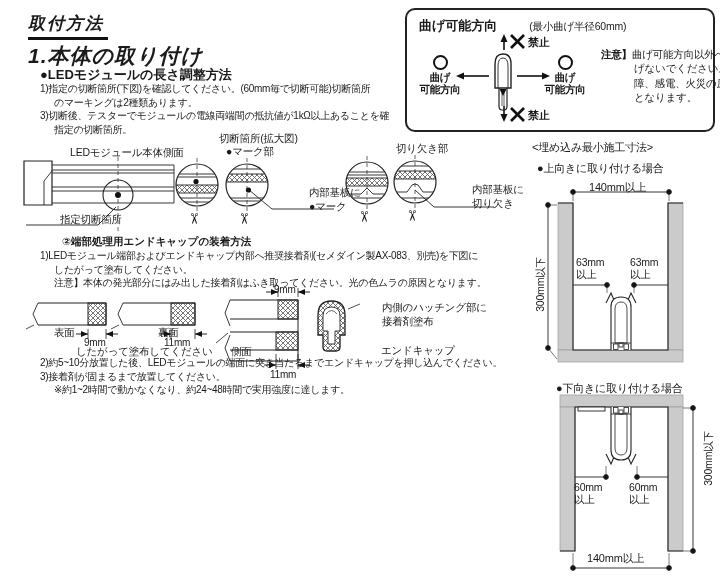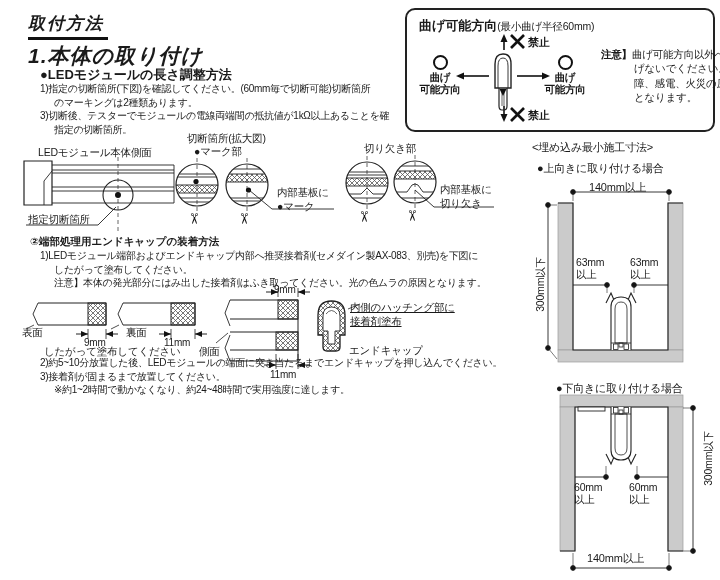--- a/index.html
+++ b/index.html
@@ -1,21 +1,21 @@
 <!DOCTYPE html>
 <html><head>
 <meta charset="utf-8">
 <style>
   html,body{margin:0;padding:0;background:#fff;}
   .page{position:relative;width:720px;height:580px;background:#ffffff;overflow:hidden;
         font-family:"Liberation Sans","DejaVu Sans",sans-serif;color:#1a1a1a;}
   .abs{position:absolute;}
   .txt{font-size:10px;line-height:1.3;letter-spacing:-0.2px;white-space:nowrap;color:#1a1a1a;}
   .t11{font-size:11px;}
-  .t105{font-size:10.5px;}
+  .t105{font-size:10.5px;padding-left:32px;}
   .bold{font-weight:bold;}
   .doc-title{font-size:17px;font-weight:bold;font-style:italic;letter-spacing:2px;
              border-bottom:3px solid #111;padding:0 4px 2px 0;}
   .h1{font-size:21px;font-weight:bold;font-style:italic;letter-spacing:1px;}
   .sub-h{font-size:13px;font-weight:bold;letter-spacing:0;}
   .line{white-space:nowrap;font-size:10px;line-height:13.5px;letter-spacing:-0.3px;}
   .line.ind{padding-left:14px;}
   .bend-box{border:2px solid #222;border-radius:10px;background:#fff;}
   .ring{width:11px;height:11px;border:2.5px solid #111;border-radius:50%;}
   .dirlbl{font-size:10.5px;font-weight:bold;line-height:1.12;text-align:center;letter-spacing:-0.3px;}
@@ -279,21 +279,21 @@
   </svg>
 
   <div class="abs txt t105" style="left:22px;top:326px;">表面</div>
   <div class="abs txt" style="left:84px;top:336px;">9mm</div>
   <div class="abs txt t105" style="left:126px;top:326px;">裏面</div>
   <div class="abs txt" style="left:164px;top:336px;">11mm</div>
   <div class="abs txt t105" style="left:44px;top:345px;">したがって塗布してください</div>
   <div class="abs txt t105" style="left:199px;top:345px;">側面</div>
   <div class="abs txt" style="left:274px;top:283px;">9mm</div>
   <div class="abs txt" style="left:270px;top:368px;">11mm</div>
-  <div class="abs" style="left:350px;top:301px;text-decoration:underline;">
+  <div class="abs" style="left:350px;top:301px;">
     <div class="txt t105">内側のハッチング部に</div>
     <div class="txt t105">接着剤塗布</div>
   </div>
   <div class="abs txt t105" style="left:349px;top:344px;">エンドキャップ</div>
 
   <div class="abs" style="left:40px;top:356px;width:540px;">
     <div class="line">2)約5~10分放置した後、LEDモジュールの端面に突き当たるまでエンドキャップを押し込んでください。</div>
     <div class="line">3)接着剤が固まるまで放置してください。</div>
     <div class="line ind">※約1~2時間で動かなくなり、約24~48時間で実用強度に達します。</div>
   </div>

